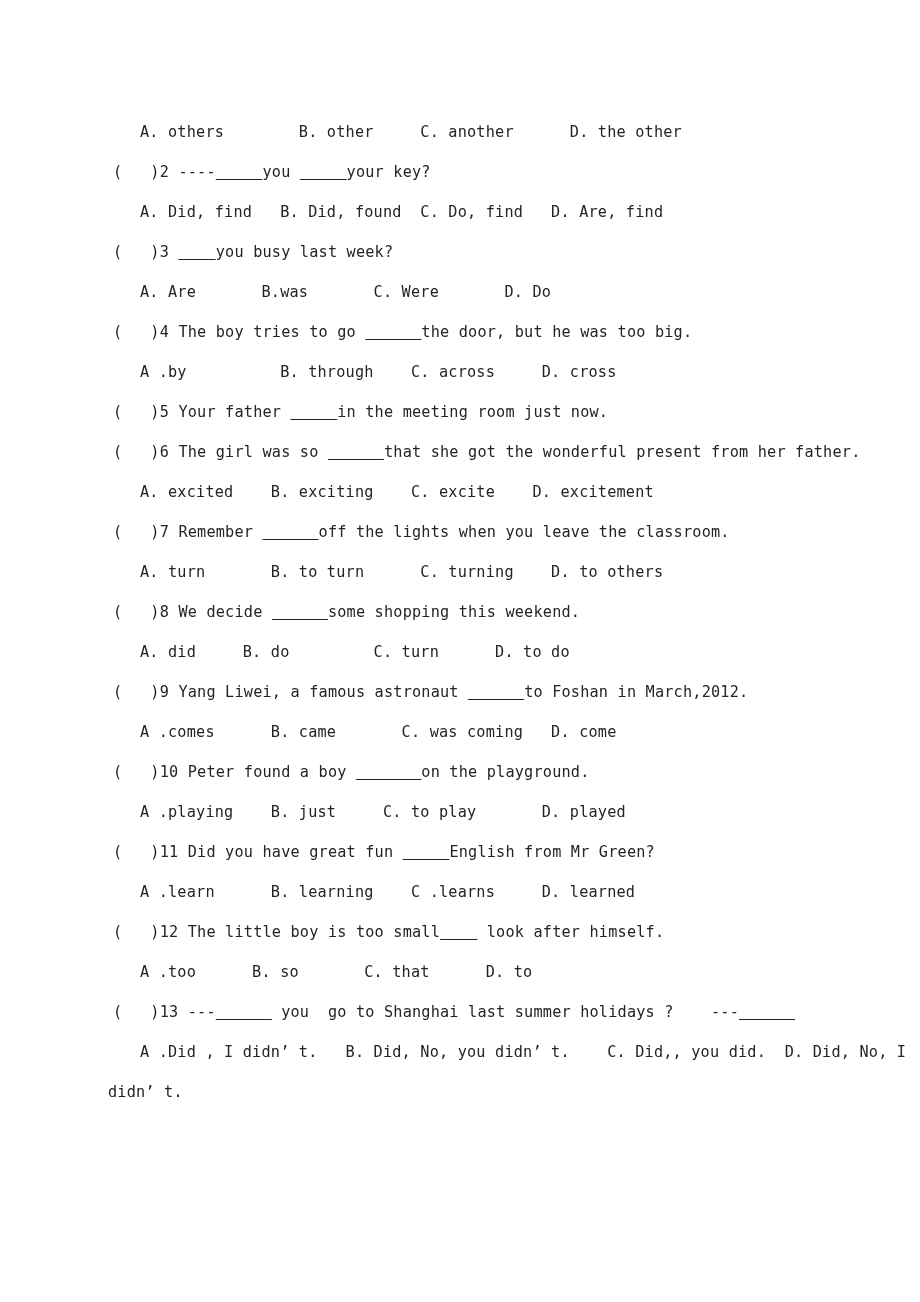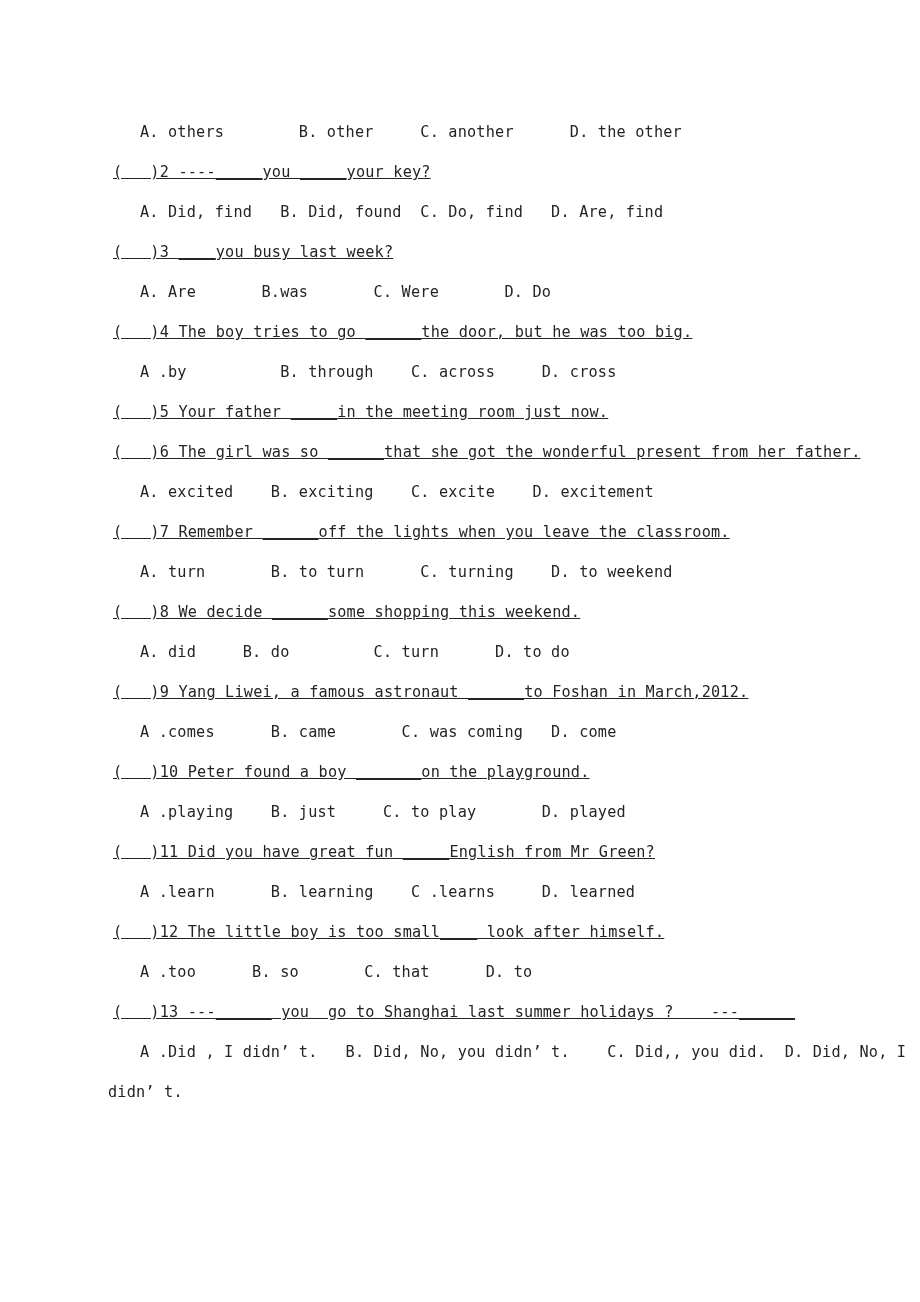--- a/index.html
+++ b/index.html
@@ -34,21 +34,21 @@
   }
   .line {
     font-size: 15.2px;
     line-height: 40px;
     height: 40px;
     white-space: pre;
     letter-spacing: 0.2px;
     color: #242424;
   }
   
-  .ind-q      { padding-left: 5px; text-decoration: underline; }    
+  .ind-q      { padding-left: 5px; }    
   .ind-opt    { padding-left: 32px; }   
   .ind-reply  { padding-left: 64px; }   
   .ind-none   { padding-left: 0px; }    
 
   .blank {
     text-decoration: underline;
     text-decoration-thickness: 1px;
     text-underline-offset: 2px;
   }
 </style>
@@ -61,21 +61,21 @@
       <div class="line ind-q">(   )2 ----<span class="blank">     </span>you <span class="blank">     </span>your key?</div>
       <div class="line ind-opt">A. Did, find   B. Did, found  C. Do, find   D. Are, find</div>
       <div class="line ind-q">(   )3 <span class="blank">    </span>you busy last week?</div>
       <div class="line ind-opt">A. Are       B.was       C. Were       D. Do</div>
       <div class="line ind-q">(   )4 The boy tries to go <span class="blank">      </span>the door, but he was too big.</div>
       <div class="line ind-opt">A .by          B. through    C. across     D. cross</div>
       <div class="line ind-q">(   )5 Your father <span class="blank">     </span>in the meeting room just now.</div>
       <div class="line ind-q">(   )6 The girl was so <span class="blank">      </span>that she got the wonderful present from her father.</div>
       <div class="line ind-opt">A. excited    B. exciting    C. excite    D. excitement</div>
       <div class="line ind-q">(   )7 Remember <span class="blank">      </span>off the lights when you leave the classroom.</div>
-      <div class="line ind-opt">A. turn       B. to turn      C. turning    D. to weekend</div>
+      <div class="line ind-opt">A. turn       B. to turn      C. turning    D. to others</div>
       <div class="line ind-q">(   )8 We decide <span class="blank">      </span>some shopping this weekend.</div>
       <div class="line ind-opt">A. did     B. do         C. turn      D. to do</div>
       <div class="line ind-q">(   )9 Yang Liwei, a famous astronaut <span class="blank">      </span>to Foshan in March,2012.</div>
       <div class="line ind-opt">A .comes      B. came       C. was coming   D. come</div>
       <div class="line ind-q">(   )10 Peter found a boy <span class="blank">       </span>on the playground.</div>
       <div class="line ind-opt">A .playing    B. just     C. to play       D. played</div>
       <div class="line ind-q">(   )11 Did you have great fun <span class="blank">     </span>English from Mr Green?</div>
       <div class="line ind-opt">A .learn      B. learning    C .learns     D. learned</div>
       <div class="line ind-q">(   )12 The little boy is too small<span class="blank">    </span> look after himself.</div>
       <div class="line ind-opt">A .too      B. so       C. that      D. to</div>

